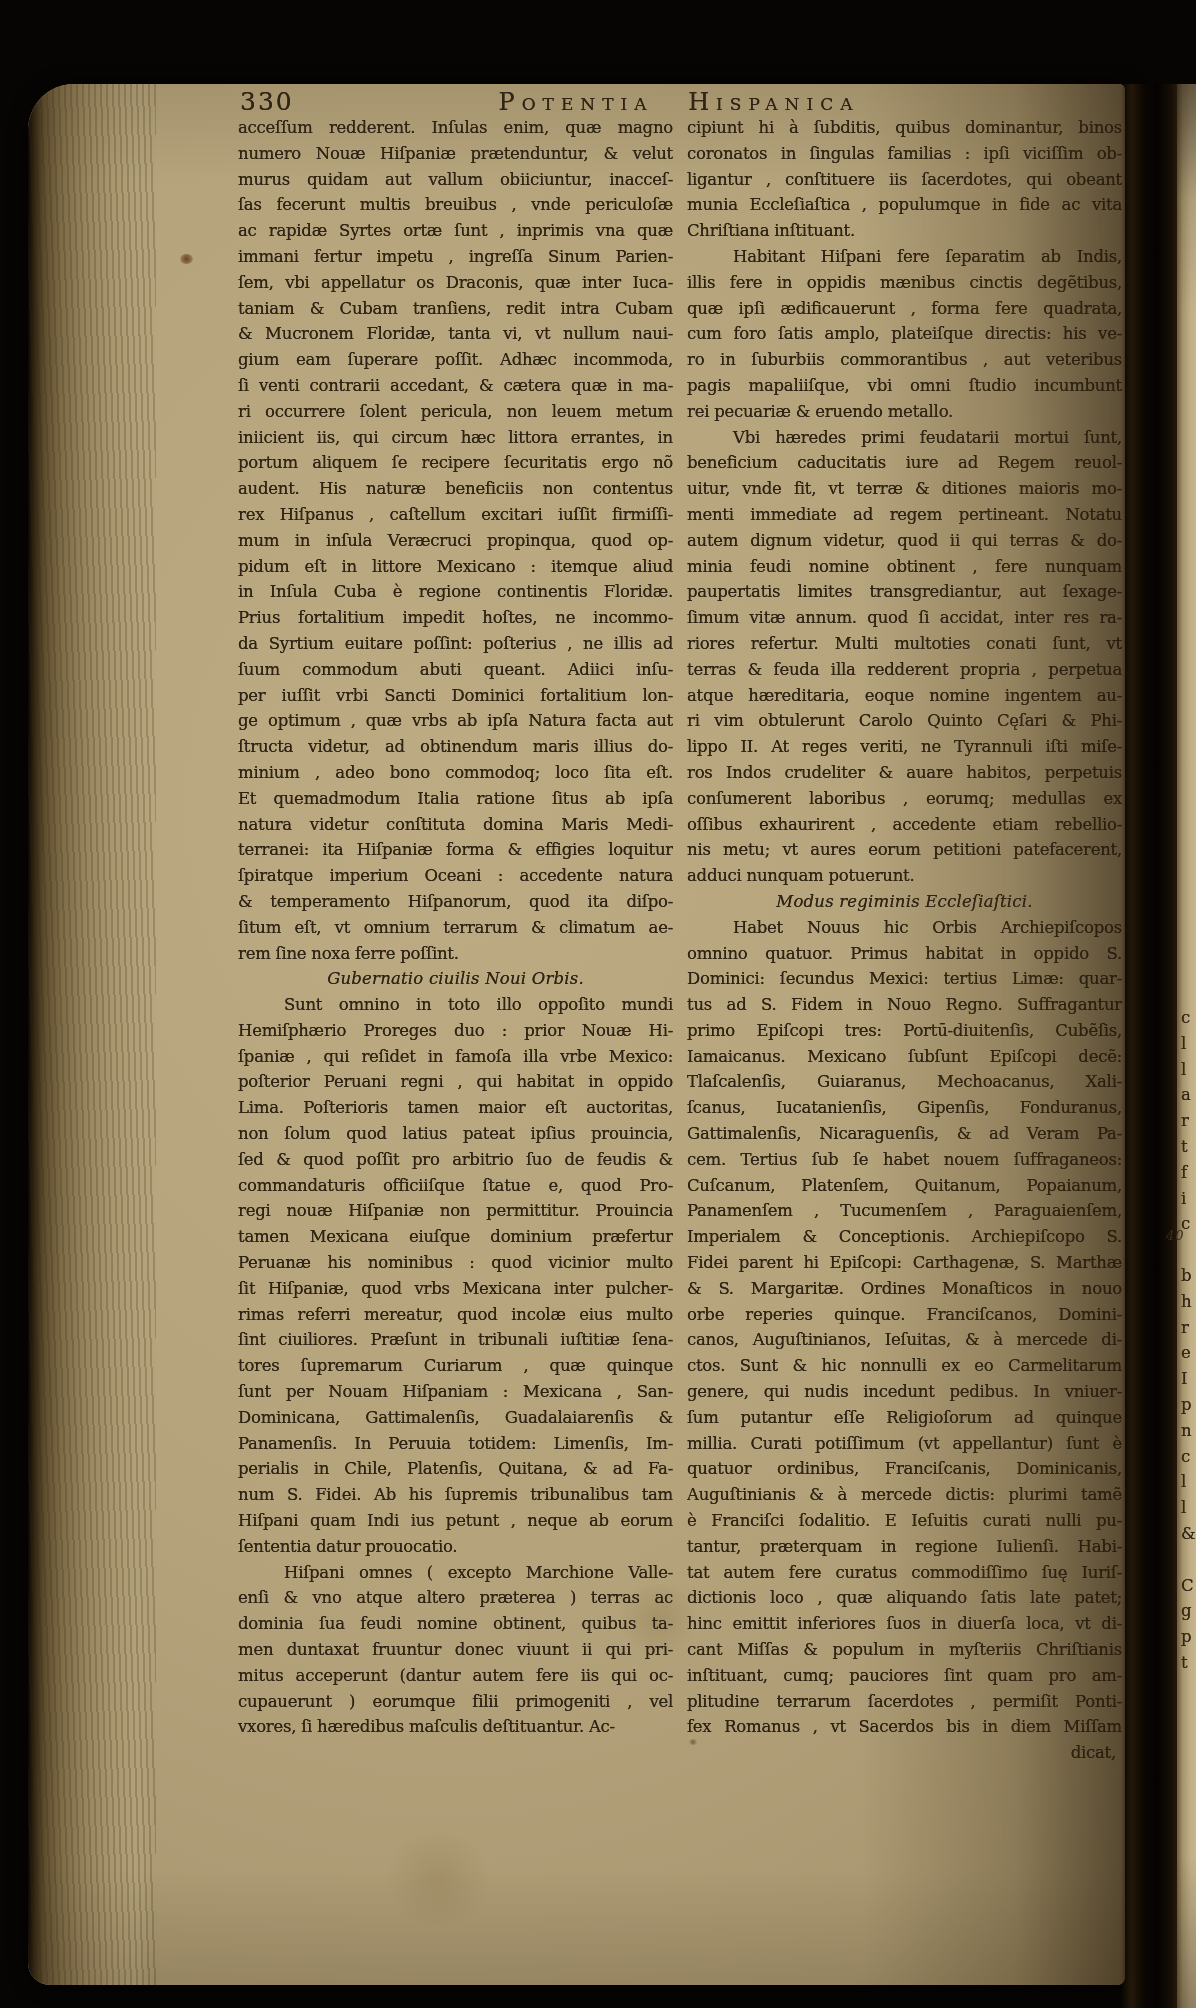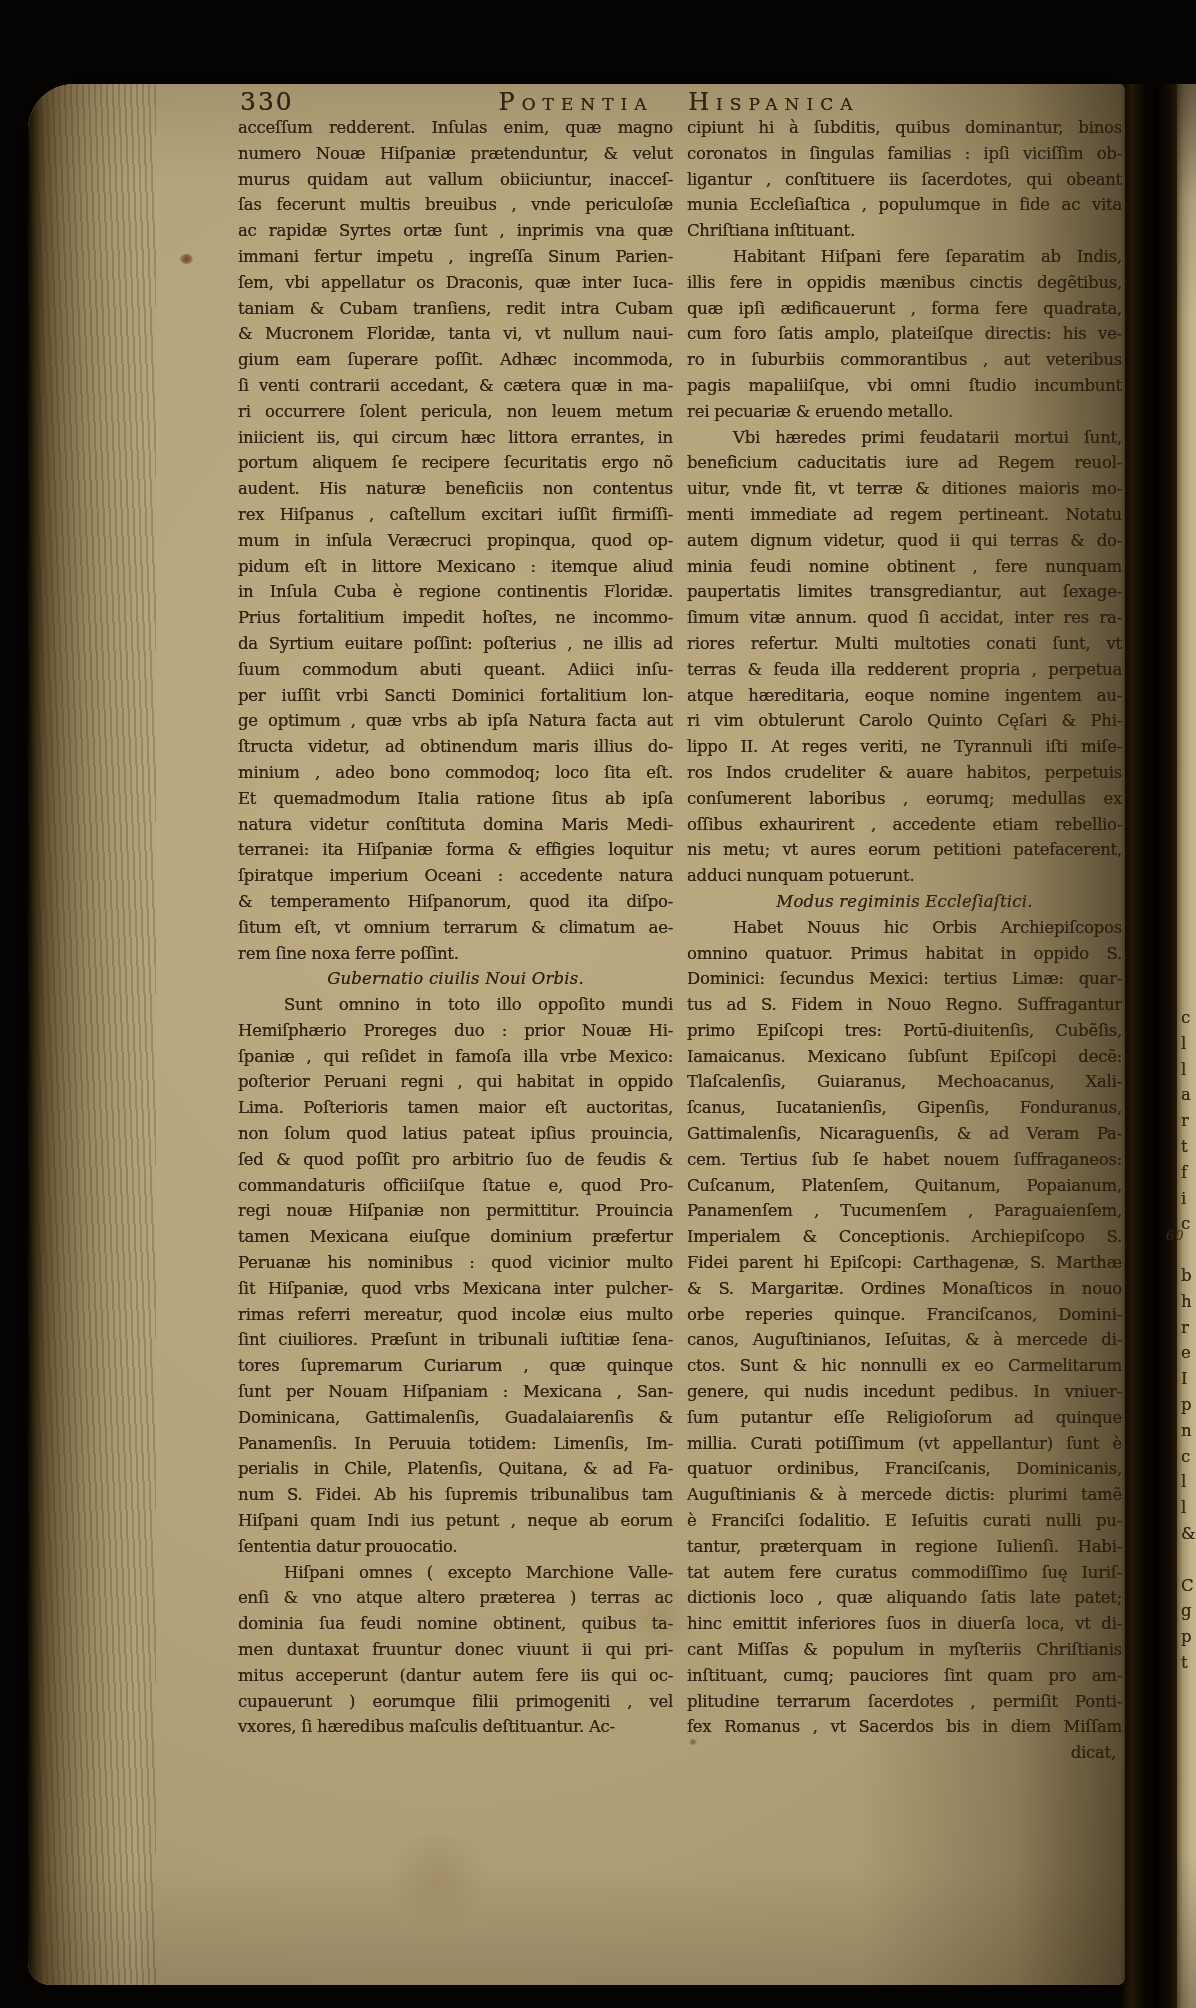--- a/index.html
+++ b/index.html
@@ -264,15 +264,15 @@
         <span class="frag">l</span>
         <span class="frag">&amp;</span>
         <span class="frag"></span>
         <span class="frag">C</span>
         <span class="frag">g</span>
         <span class="frag">p</span>
         <span class="frag">t</span>
       </div>
   </div>
 
-  <span class="margin-note">60</span>
+  <span class="margin-note">40</span>
 
 </div>
 
 </body></html>

